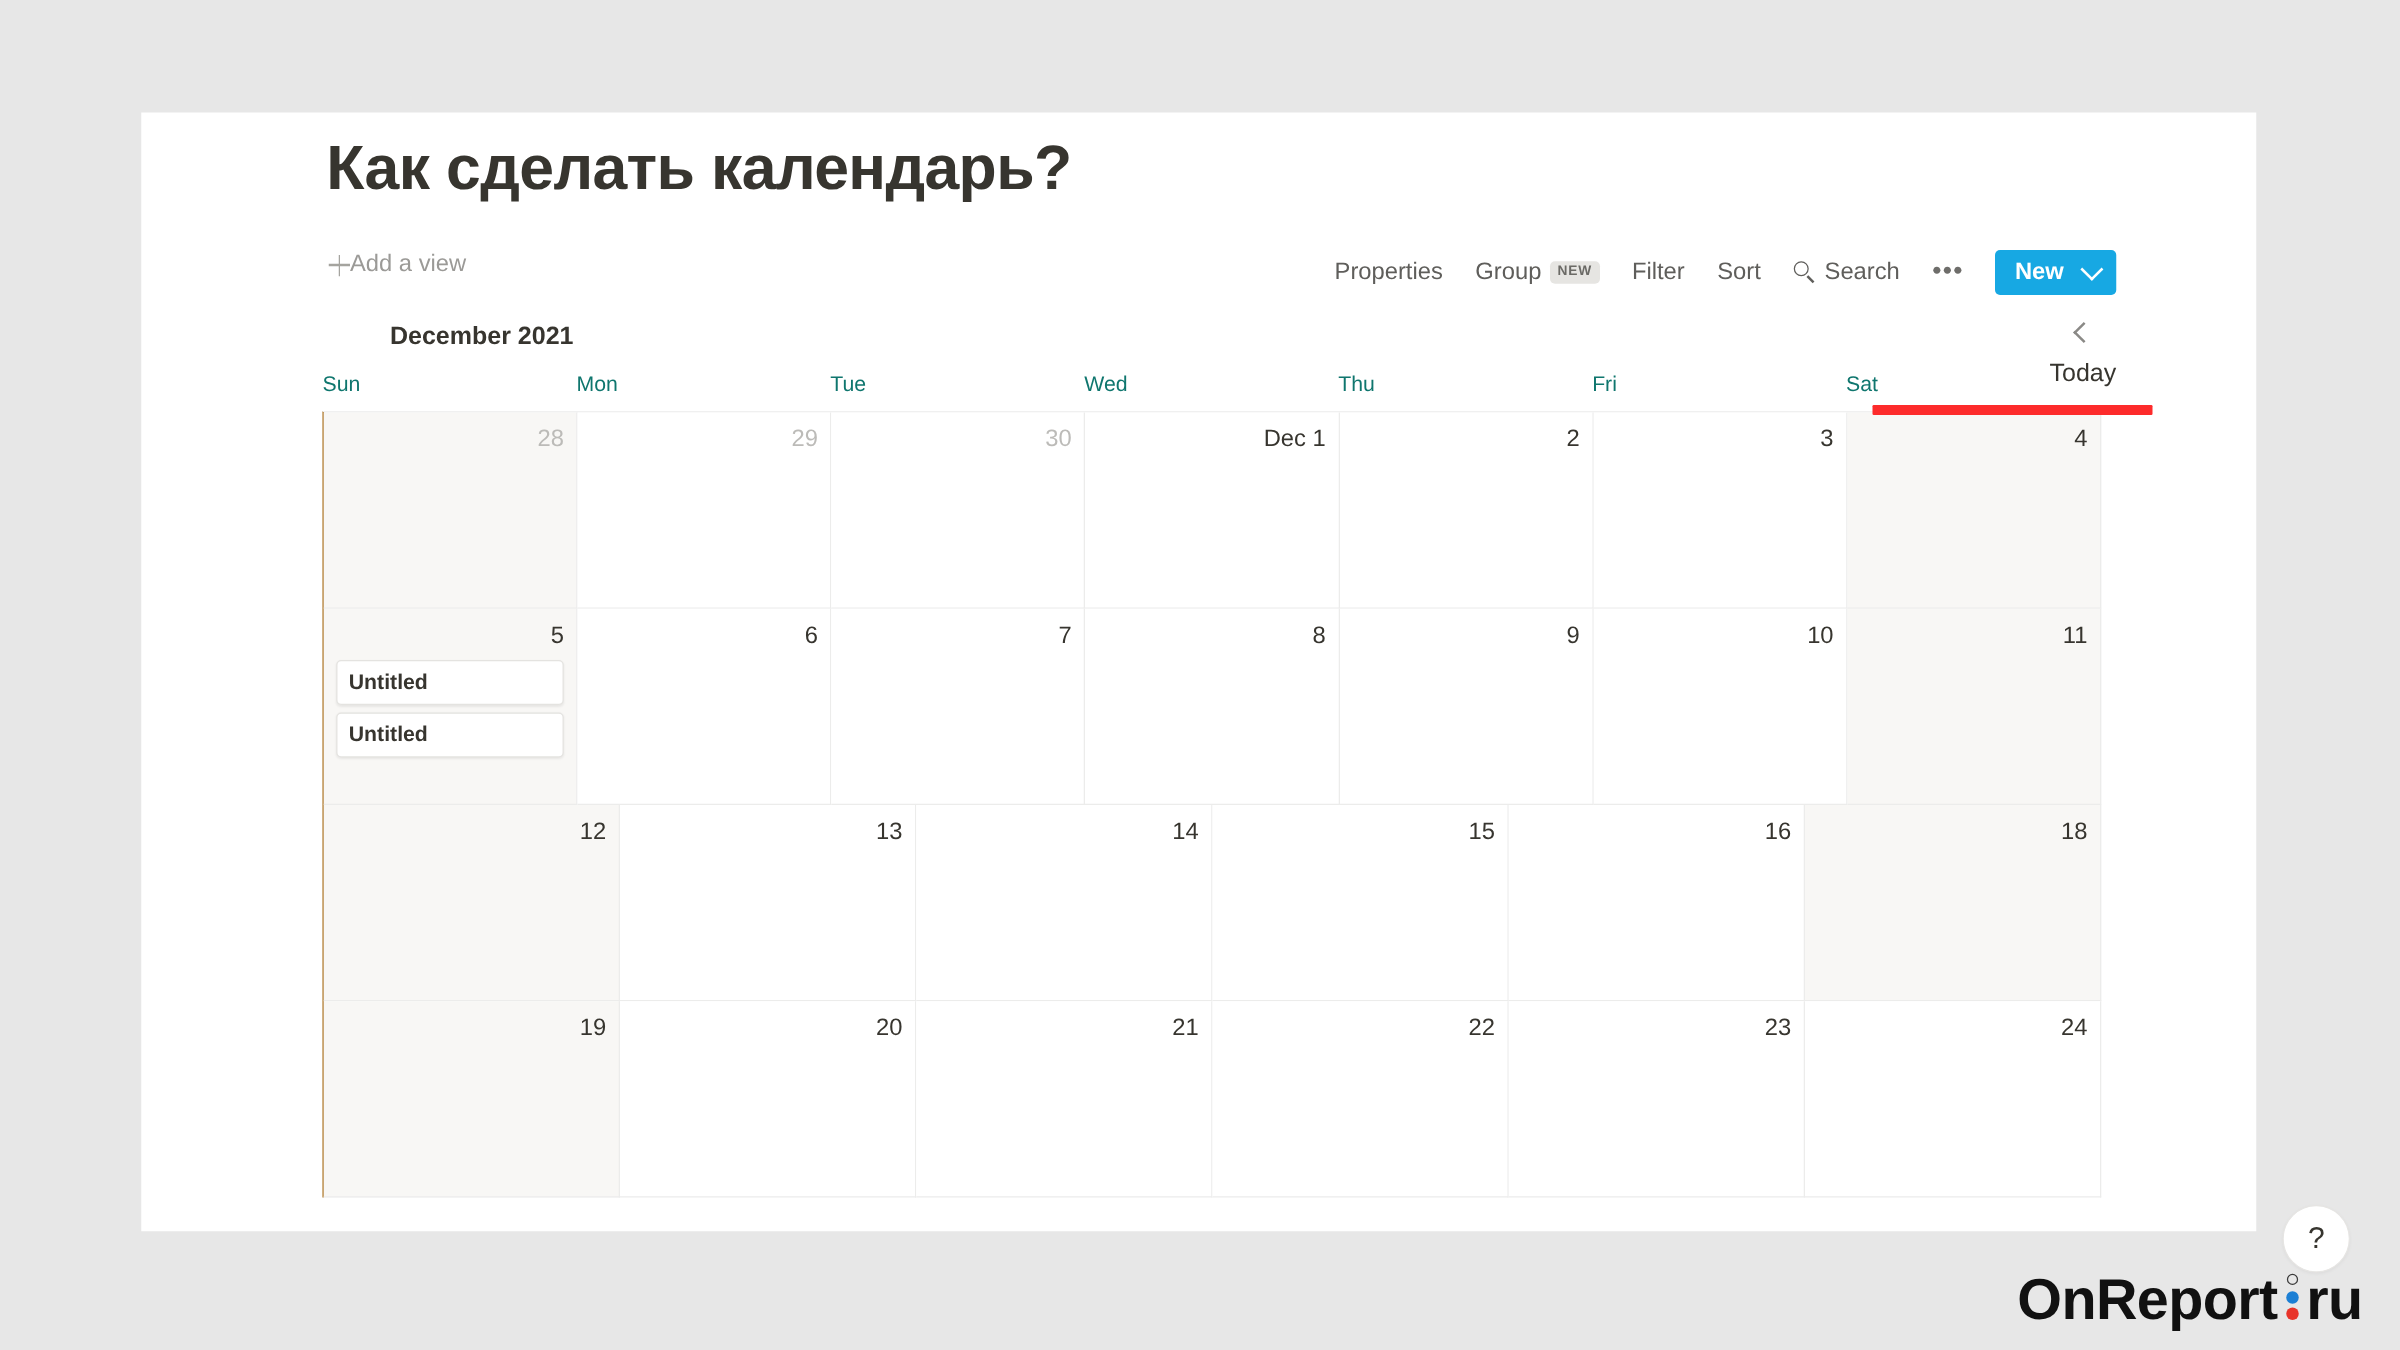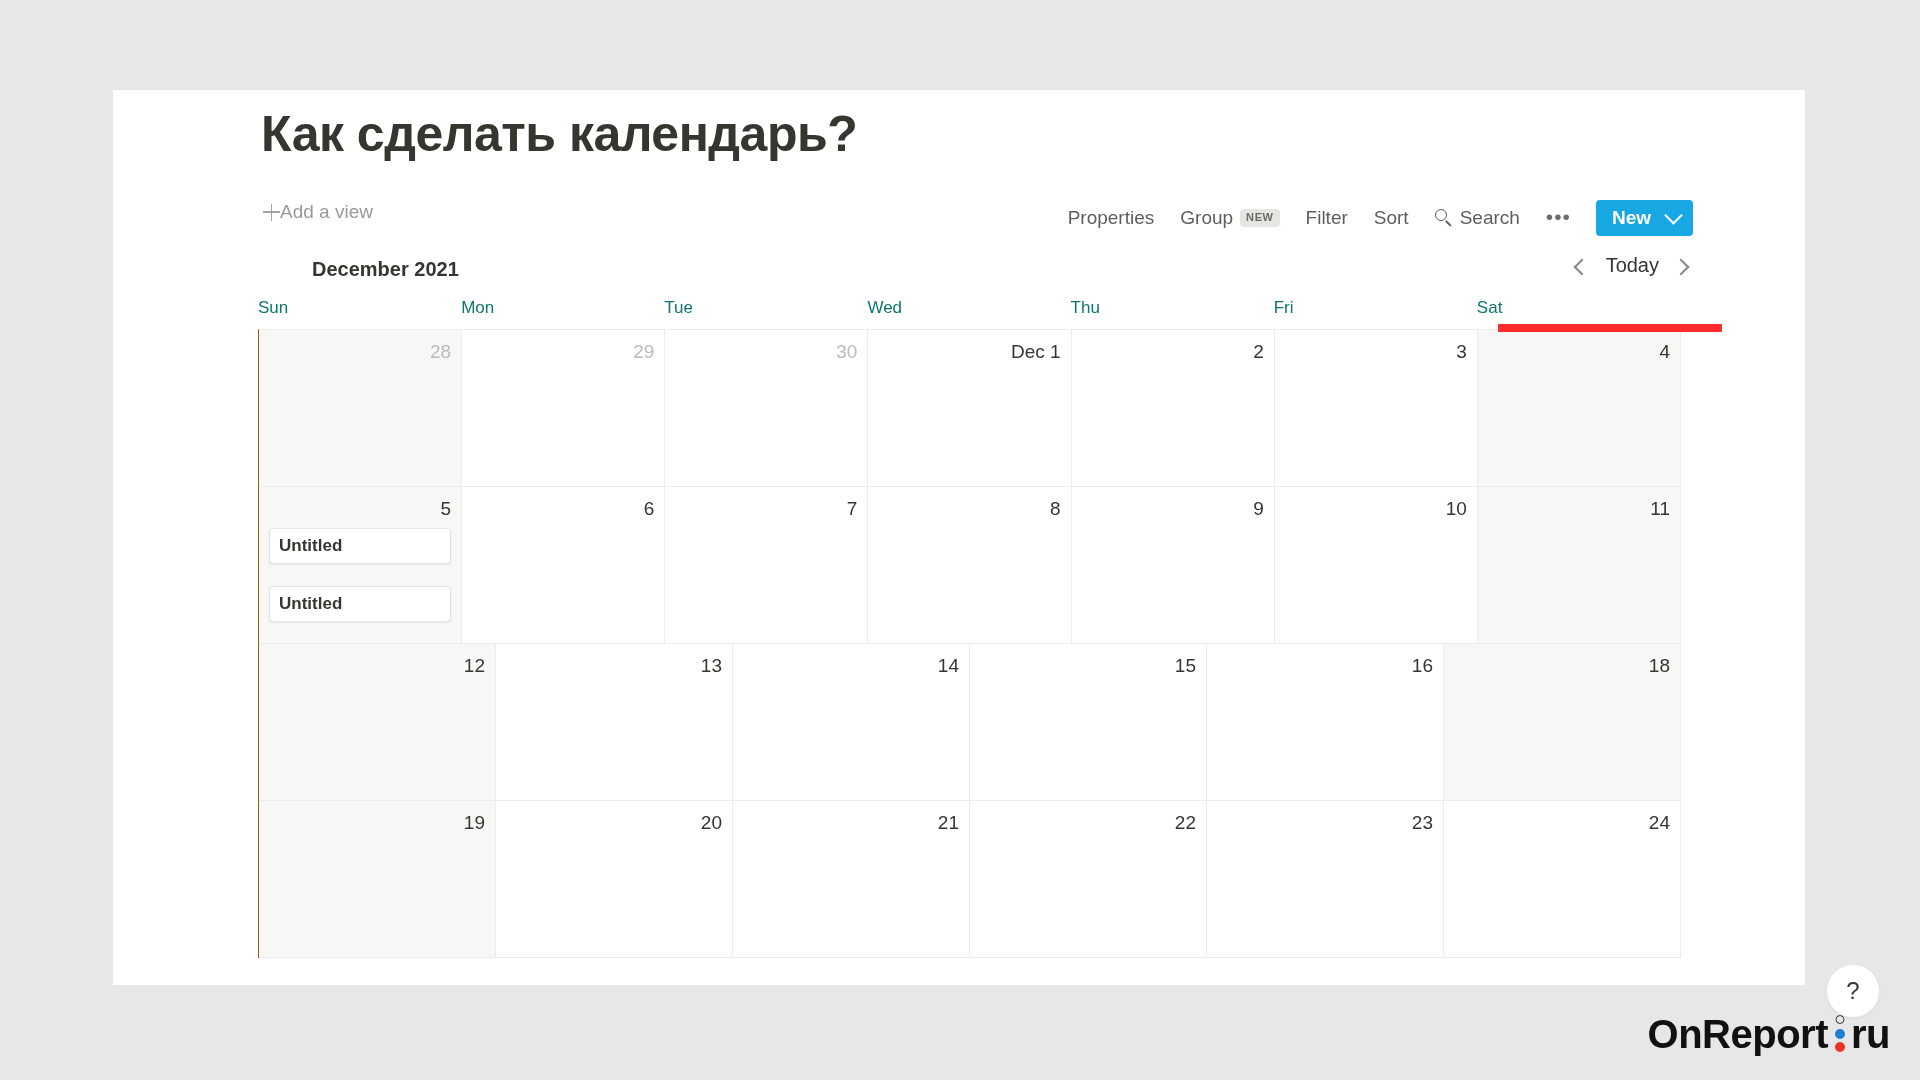--- a/index.html
+++ b/index.html
@@ -180,20 +180,21 @@
     color: #37352f;
     margin-left: 44px;
   }
   .nav-group {
     position: absolute;
     right: 110px;
     top: 4px;
     display: flex;
     align-items: center;
     gap: 12px;
+    flex-direction: column;
   }
   .nav-arrow {
     width: 22px;
     height: 22px;
     position: relative;
     cursor: pointer;
   }
   .nav-arrow::before {
     content: "";
     position: absolute;
@@ -268,21 +269,21 @@
     background: #fa5b50;
     color: #ffffff;
     font-size: 17px;
     vertical-align: middle;
     margin-top: -2px;
   }
   .events {
     margin-top: 5px;
     display: flex;
     flex-direction: column;
-    gap: 22px;
+    gap: 6px;
   }
   .event-card {
     background: #ffffff;
     border: 1px solid #e4e3e0;
     border-radius: 4px;
     box-shadow: 0 1px 2px rgba(15,15,15,0.07);
     padding: 7px 9px;
     font-size: 17px;
     font-weight: bold;
     color: #37352f;
@@ -321,21 +322,21 @@
     z-index: 30;
   }
 
   
   .watermark {
     position: absolute;
     right: 30px;
     top: 1012px;
     display: flex;
     align-items: center;
-    font-size: 40px;
+    font-size: 46px;
     font-weight: bold;
     color: #111111;
     letter-spacing: -0.5px;
     z-index: 50;
   }
   .wm-colon {
     position: relative;
     width: 17px;
     height: 44px;
     margin: 0 3px;

